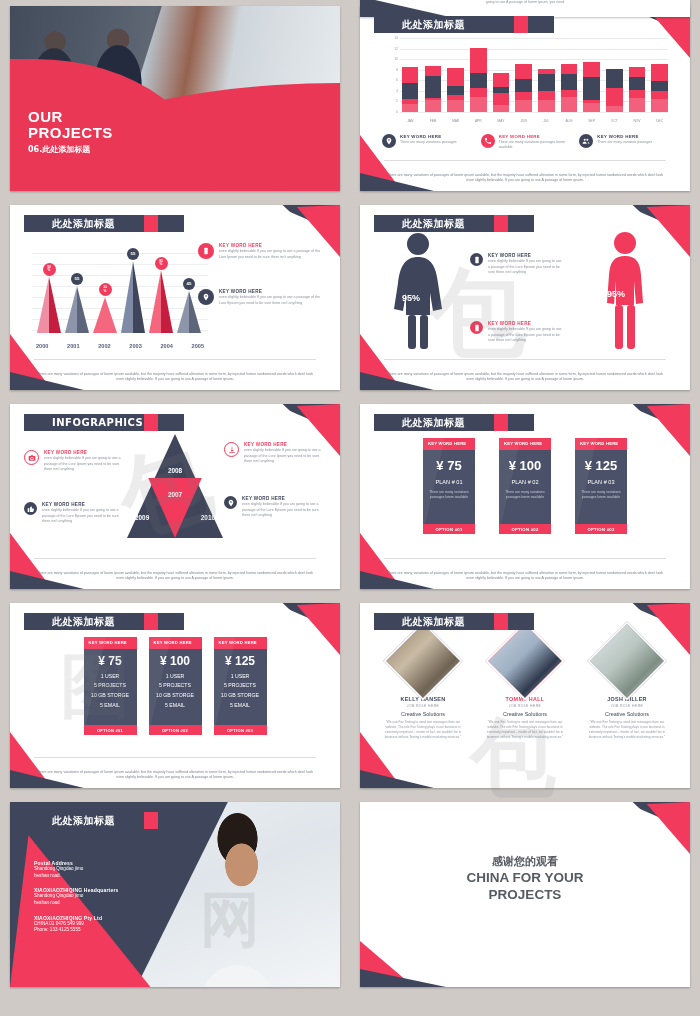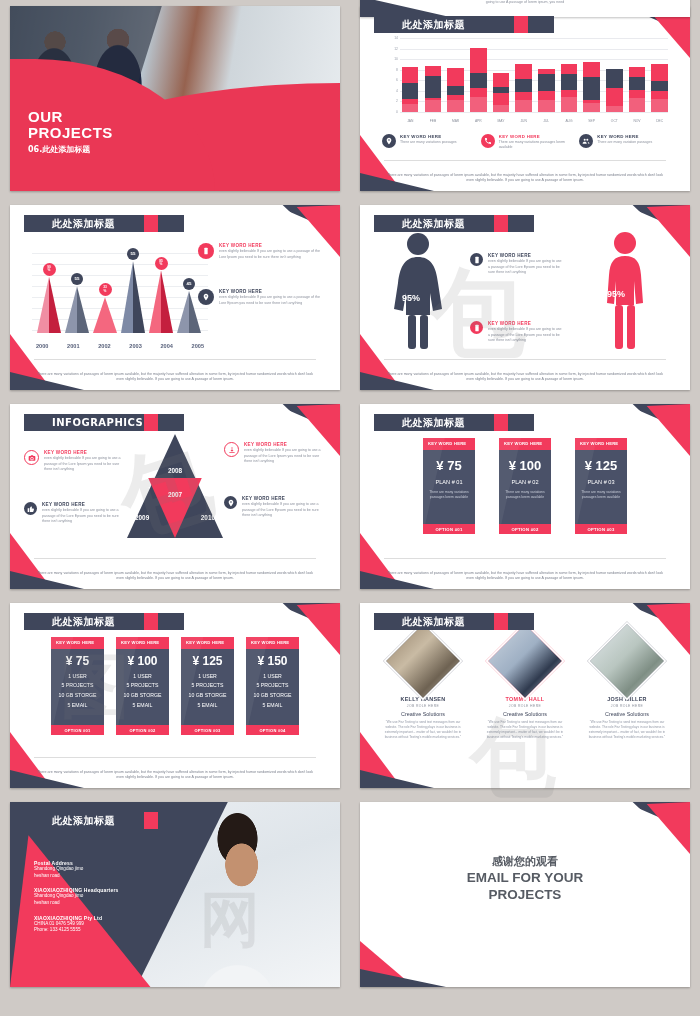--- a/index.html
+++ b/index.html
@@ -655,32 +655,20 @@
             <div class="chead">KEY WORD HERE</div>
             <div class="price" style="font-size:12px;margin-top:5px">¥  125</div>
             <ul style="font-size:5.2px;line-height:1.85;margin-top:4px">
               <li>1 USER</li>
               <li>5 PROJECTS</li>
               <li>10 GB STORGE</li>
               <li>5 EMAIL</li>
             </ul>
             <div class="cfoot" style="font-size:4px">OPTION #03</div>
           </div>
-          <div class="card" style="width:53px;height:98px">
-            <div class="sheen"></div>
-            <div class="chead">KEY WORD HERE</div>
-            <div class="price" style="font-size:12px;margin-top:5px">¥  150</div>
-            <ul style="font-size:5.2px;line-height:1.85;margin-top:4px">
-              <li>1 USER</li>
-              <li>5 PROJECTS</li>
-              <li>10 GB STORGE</li>
-              <li>5 EMAIL</li>
-            </ul>
-            <div class="cfoot" style="font-size:4px">OPTION #04</div>
-          </div>
         </div>
       <div class="hr"></div>
       <div class="footnote">There are many variations of passages of lorem ipsum available, but the majority have suffered alteration in some form, by injected humor randomized words which don't look even slightly believable. If you are going to use A passage of lorem ipsum.</div>
     </div>
   </div>
 
   <div class="cell">
     <div class="slide">
       <div class="corner-tr-navy"></div>
       <div class="corner-tr-red"></div>
@@ -754,21 +742,21 @@
 
   <div class="cell">
     <div class="slide">
       <div class="corner-tr-navy"></div>
       <div class="corner-tr-red"></div>
       <div class="corner-tr-white"></div>
       <div class="corner-bl-red" style="width:54px;height:46px;clip-path:polygon(0 0,0 100%,100% 100%)"></div>
       <div class="corner-bl-navy" style="width:86px;height:30px"></div>
       <div class="thx">
         <div class="cn">感谢您的观看</div>
-        <div class="en">EMAIL FOR YOUR</div>
+        <div class="en">CHINA FOR YOUR</div>
         <div class="en">PROJECTS</div>
       </div>
     </div>
   </div>
 </div>
 
 <div class="partial">
   <div class="corner-bl-navy" style="width:90px;height:34px"></div>
   <div class="pt">going to use A passage of lorem ipsum, you need</div>
 </div>

